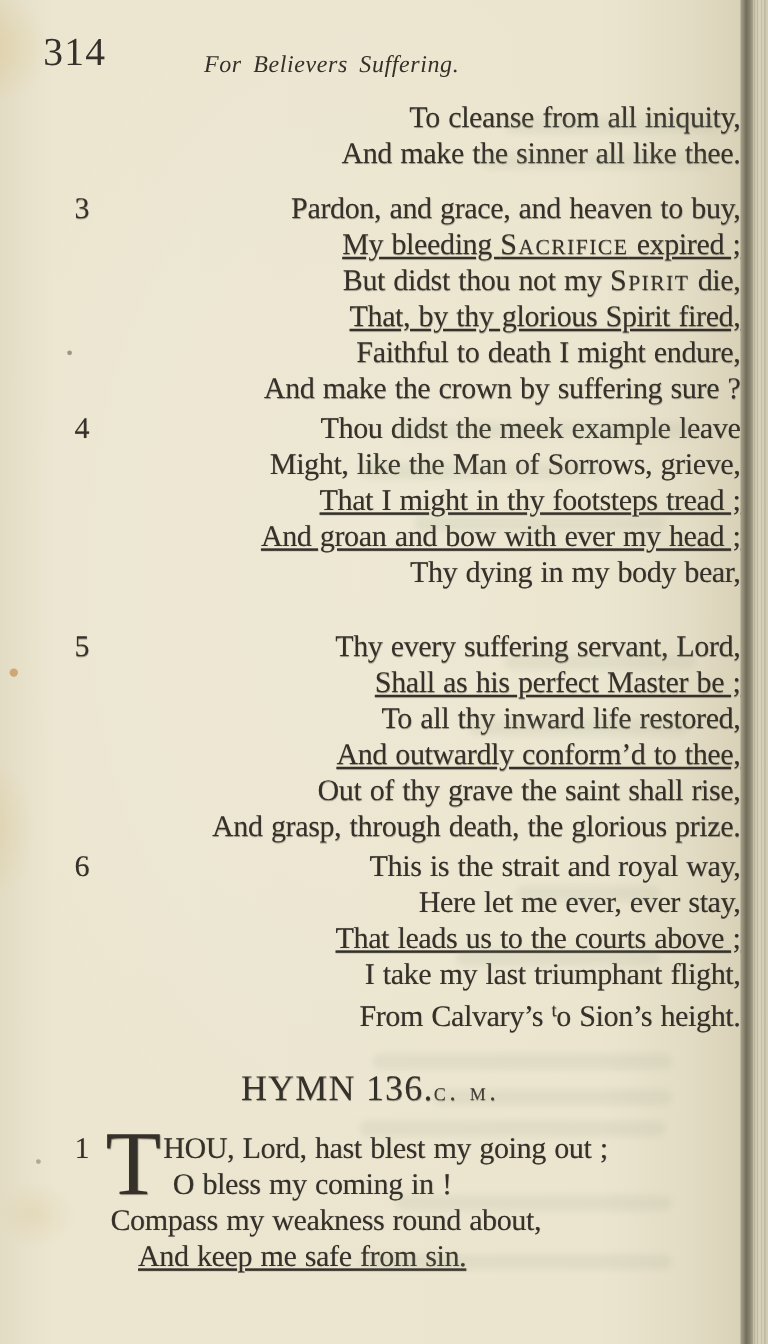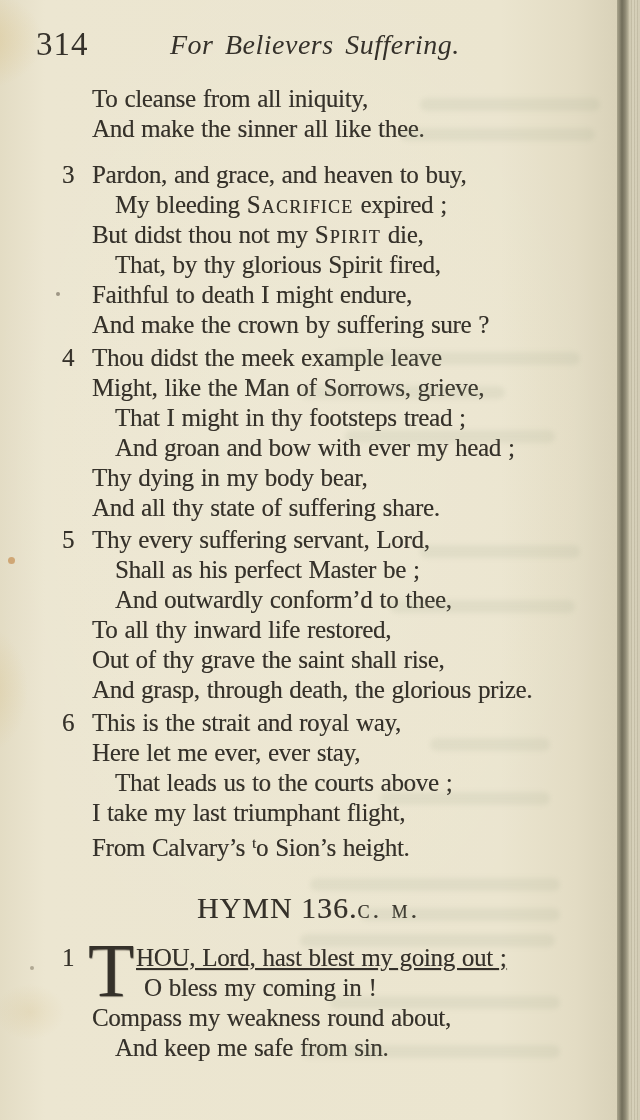--- a/index.html
+++ b/index.html
@@ -35,53 +35,53 @@
   .ghost{
     position:absolute;height:13px;border-radius:7px;
     background:#96a084;opacity:.13;filter:blur(2.5px);
     pointer-events:none;
   }
 
   
   .header{position:absolute;top:26px;left:0;width:617px;height:40px;}
   .pagenum{position:absolute;left:36px;top:0;font-size:33px;letter-spacing:1px;}
   .runtitle{
-    position:absolute;left:170px;top:3px;font-style:italic;font-size:28px;
+    position:absolute;left:170px;top:17px;font-style:italic;font-size:20px;
     letter-spacing:.5px;word-spacing:4px;
   }
-  .stanza{position:absolute;left:92px;width:525px;}
+  .stanza{position:absolute;left:92px;width:525px;text-align:right;}
   .line{
     font-size:25px;line-height:30px;letter-spacing:-0.3px;word-spacing:1px;
     white-space:nowrap;
     text-shadow:0.3px 0.3px 0.6px rgba(52,46,36,.45);
   }
-  .line.ind{padding-left:23px;}
+  .line.ind{padding-left:23px;text-decoration:underline;}
   .stanza-number{
     position:absolute;left:-30px;top:0;font-size:25px;line-height:30px;
     text-shadow:0.3px 0.3px 0.6px rgba(52,46,36,.45);
   }
   .smallcaps{font-variant:small-caps;letter-spacing:1.2px;}
   .raised{font-size:0.62em;vertical-align:0.5em;}
 
   .hymn-heading{
     position:absolute;top:891px;left:0;width:617px;text-align:center;
     font-size:30px;letter-spacing:1px;
     text-shadow:0.3px 0.3px 0.6px rgba(52,46,36,.45);
   }
   .hymn-heading .meter{
-    font-variant:small-caps;font-size:26px;letter-spacing:3px;
+    font-variant:small-caps;font-size:22px;letter-spacing:3px;
   }
 
   
   .stanza-open{position:absolute;top:943px;left:92px;width:525px;}
   .drop-cap{
     position:absolute;left:-4px;top:-2px;font-size:76px;line-height:58px;
     letter-spacing:0;text-shadow:0.5px 0.5px 0.8px rgba(52,46,36,.5);
   }
-  .drop-line-1{padding-left:44px;text-decoration:underline;}
+  .drop-line-1{padding-left:44px;}
   .drop-line-2{padding-left:52px;font-family:Liberation Serif, serif;}
 </style>
 </head>
 <body>
 
 <div class="scan">
   <div class="paper-tone"></div>
 
   <div class="header">
     <span class="pagenum">314</span>
@@ -103,28 +103,27 @@
         <div class="line"><span>Faithful to death I might endure,</span></div>
         <div class="line"><span>And make the crown by suffering sure ?</span></div>
       </div>
       <div class="stanza" style="top: 343px;">
         <span class="stanza-number">4</span>
         <div class="line"><span>Thou didst the meek example leave</span></div>
         <div class="line"><span>Might, like the Man of Sorrows, grieve,</span></div>
         <div class="line ind"><span>That I might in thy footsteps tread ;</span></div>
         <div class="line ind"><span>And groan and bow with ever my head ;</span></div>
         <div class="line"><span>Thy dying in my body bear,</span></div>
-        <div class="line"><span>And all thy state of suffering share.</span></div>
       </div>
       <div class="stanza" style="top: 525px;">
         <span class="stanza-number">5</span>
         <div class="line"><span>Thy every suffering servant, Lord,</span></div>
         <div class="line ind"><span>Shall as his perfect Master be ;</span></div>
+        <div class="line"><span>To all thy inward life restored,</span></div>
         <div class="line ind"><span>And outwardly conform’d to thee,</span></div>
-        <div class="line"><span>To all thy inward life restored,</span></div>
         <div class="line"><span>Out of thy grave the saint shall rise,</span></div>
         <div class="line"><span>And grasp, through death, the glorious prize.</span></div>
       </div>
       <div class="stanza" style="top: 708px;">
         <span class="stanza-number">6</span>
         <div class="line"><span>This is the strait and royal way,</span></div>
         <div class="line"><span>Here let me ever, ever stay,</span></div>
         <div class="line ind"><span>That leads us to the courts above ;</span></div>
         <div class="line"><span>I take my last triumphant flight,</span></div>
         <div class="line"><span>From Calvary’s </span><span class="raised">t</span><span>o Sion’s height.</span></div>

